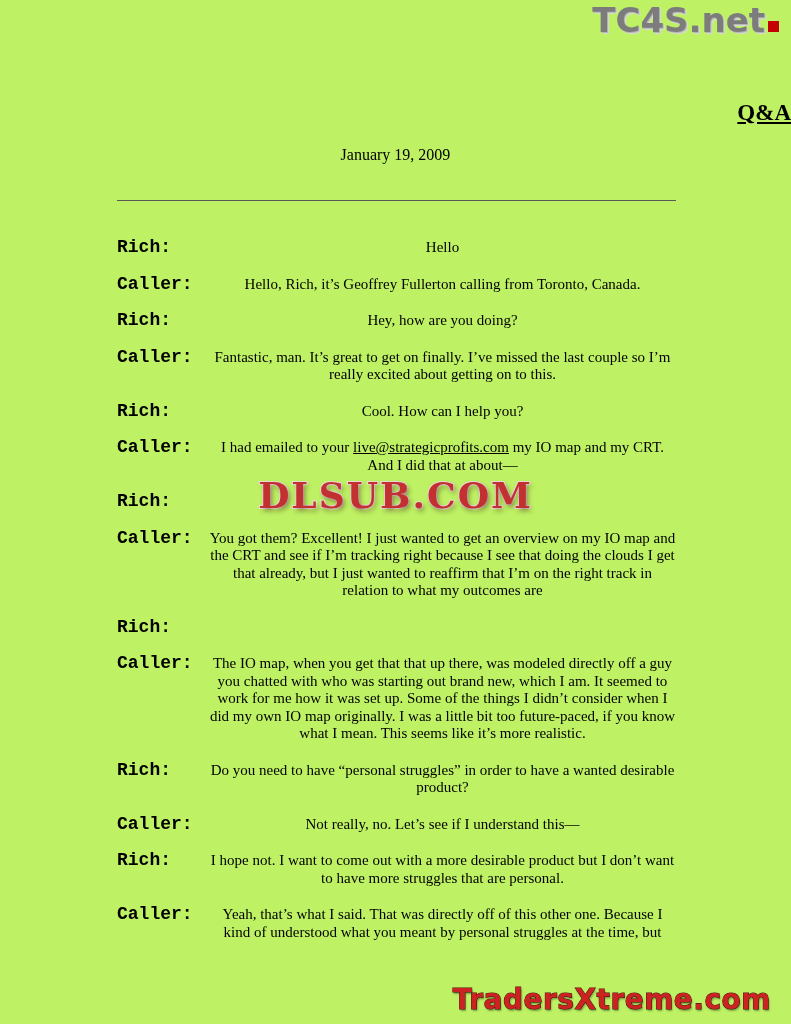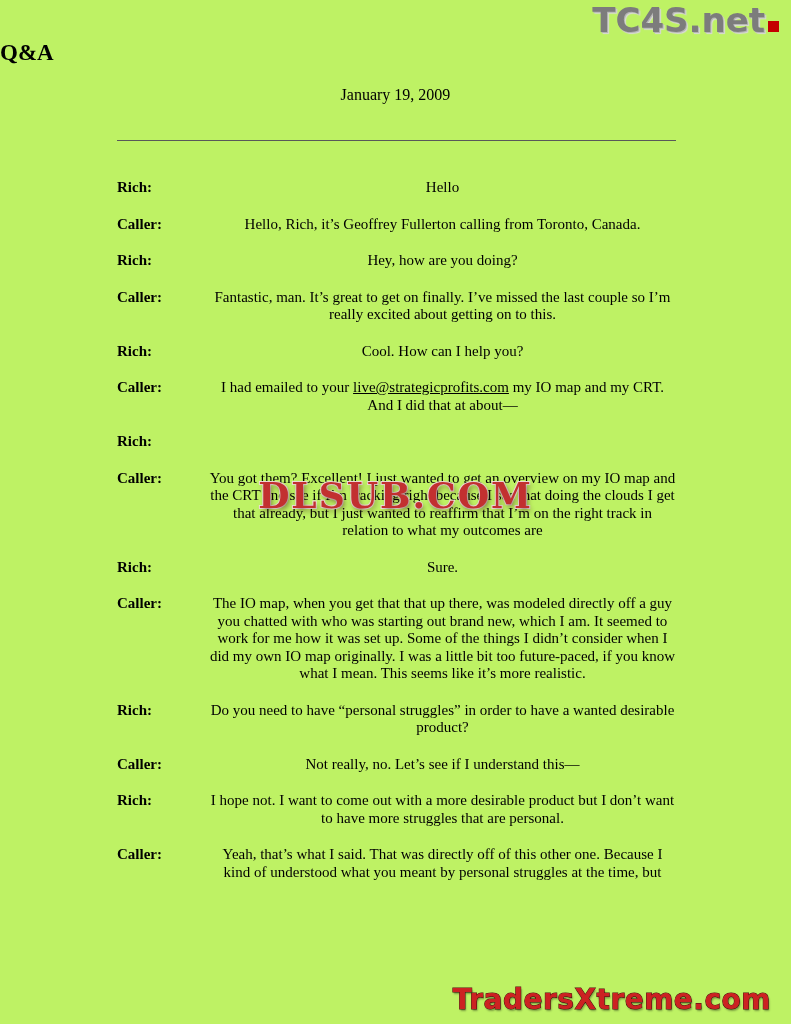--- a/index.html
+++ b/index.html
@@ -32,24 +32,25 @@
     display: inline-block;
     width: 11px;
     height: 11px;
     background: #c40000;
     margin-left: 3px;
     vertical-align: baseline;
   }
 
   
   .doc-title {
-    padding-top: 40px;
-    text-align: left;
+    padding-top: 100px;
+    text-align: right;
     font-size: 23px;
     font-weight: bold;
+    text-decoration: underline;
   }
   .doc-date {
     margin-top: 20px;
     text-align: center;
     font-size: 16px;
   }
   .rule {
     border: none;
     border-top: 1px solid #595959;
     margin: 36px 115px 0 117px;
@@ -60,22 +61,23 @@
     margin: 38px 115px 0 117px;
   }
   .row {
     display: flex;
     margin-bottom: 19px;
   }
   .speaker {
     width: 92px;
     flex-shrink: 0;
     font-weight: bold;
-    font-size: 15px;
+    font-size: 18px;
     line-height: 17.5px;
+    font-family: Liberation Mono, monospace;
   }
   .dialogue {
     flex: 1;
     font-size: 15px;
     line-height: 17.5px;
     text-align: center;
   }
   .email-link {
     color: #000000;
     text-decoration: underline;
@@ -165,21 +167,20 @@
     <div class="speaker">Rich:</div>
   </div>
 
   <div class="row">
     <div class="speaker">Caller:</div>
     <div class="dialogue">You got them? Excellent! I just wanted to get an overview on my IO map and the CRT and see if I’m tracking right because I see that doing the clouds I get that already, but I just wanted to reaffirm that I’m on the right track in relation to what my outcomes are</div>
   </div>
 
   <div class="row">
     <div class="speaker">Rich:</div>
-    <div class="dialogue">Sure.</div>
   </div>
 
   <div class="row">
     <div class="speaker">Caller:</div>
     <div class="dialogue">The IO map, when you get that that up there, was modeled directly off a guy you chatted with who was starting out brand new, which I am. It seemed to work for me how it was set up. Some of the things I didn’t consider when I did my own IO map originally. I was a little bit too future-paced, if you know what I mean. This seems like it’s more realistic.</div>
   </div>
 
   <div class="row">
     <div class="speaker">Rich:</div>
     <div class="dialogue">Do you need to have “personal struggles” in order to have a wanted desirable product?</div>

